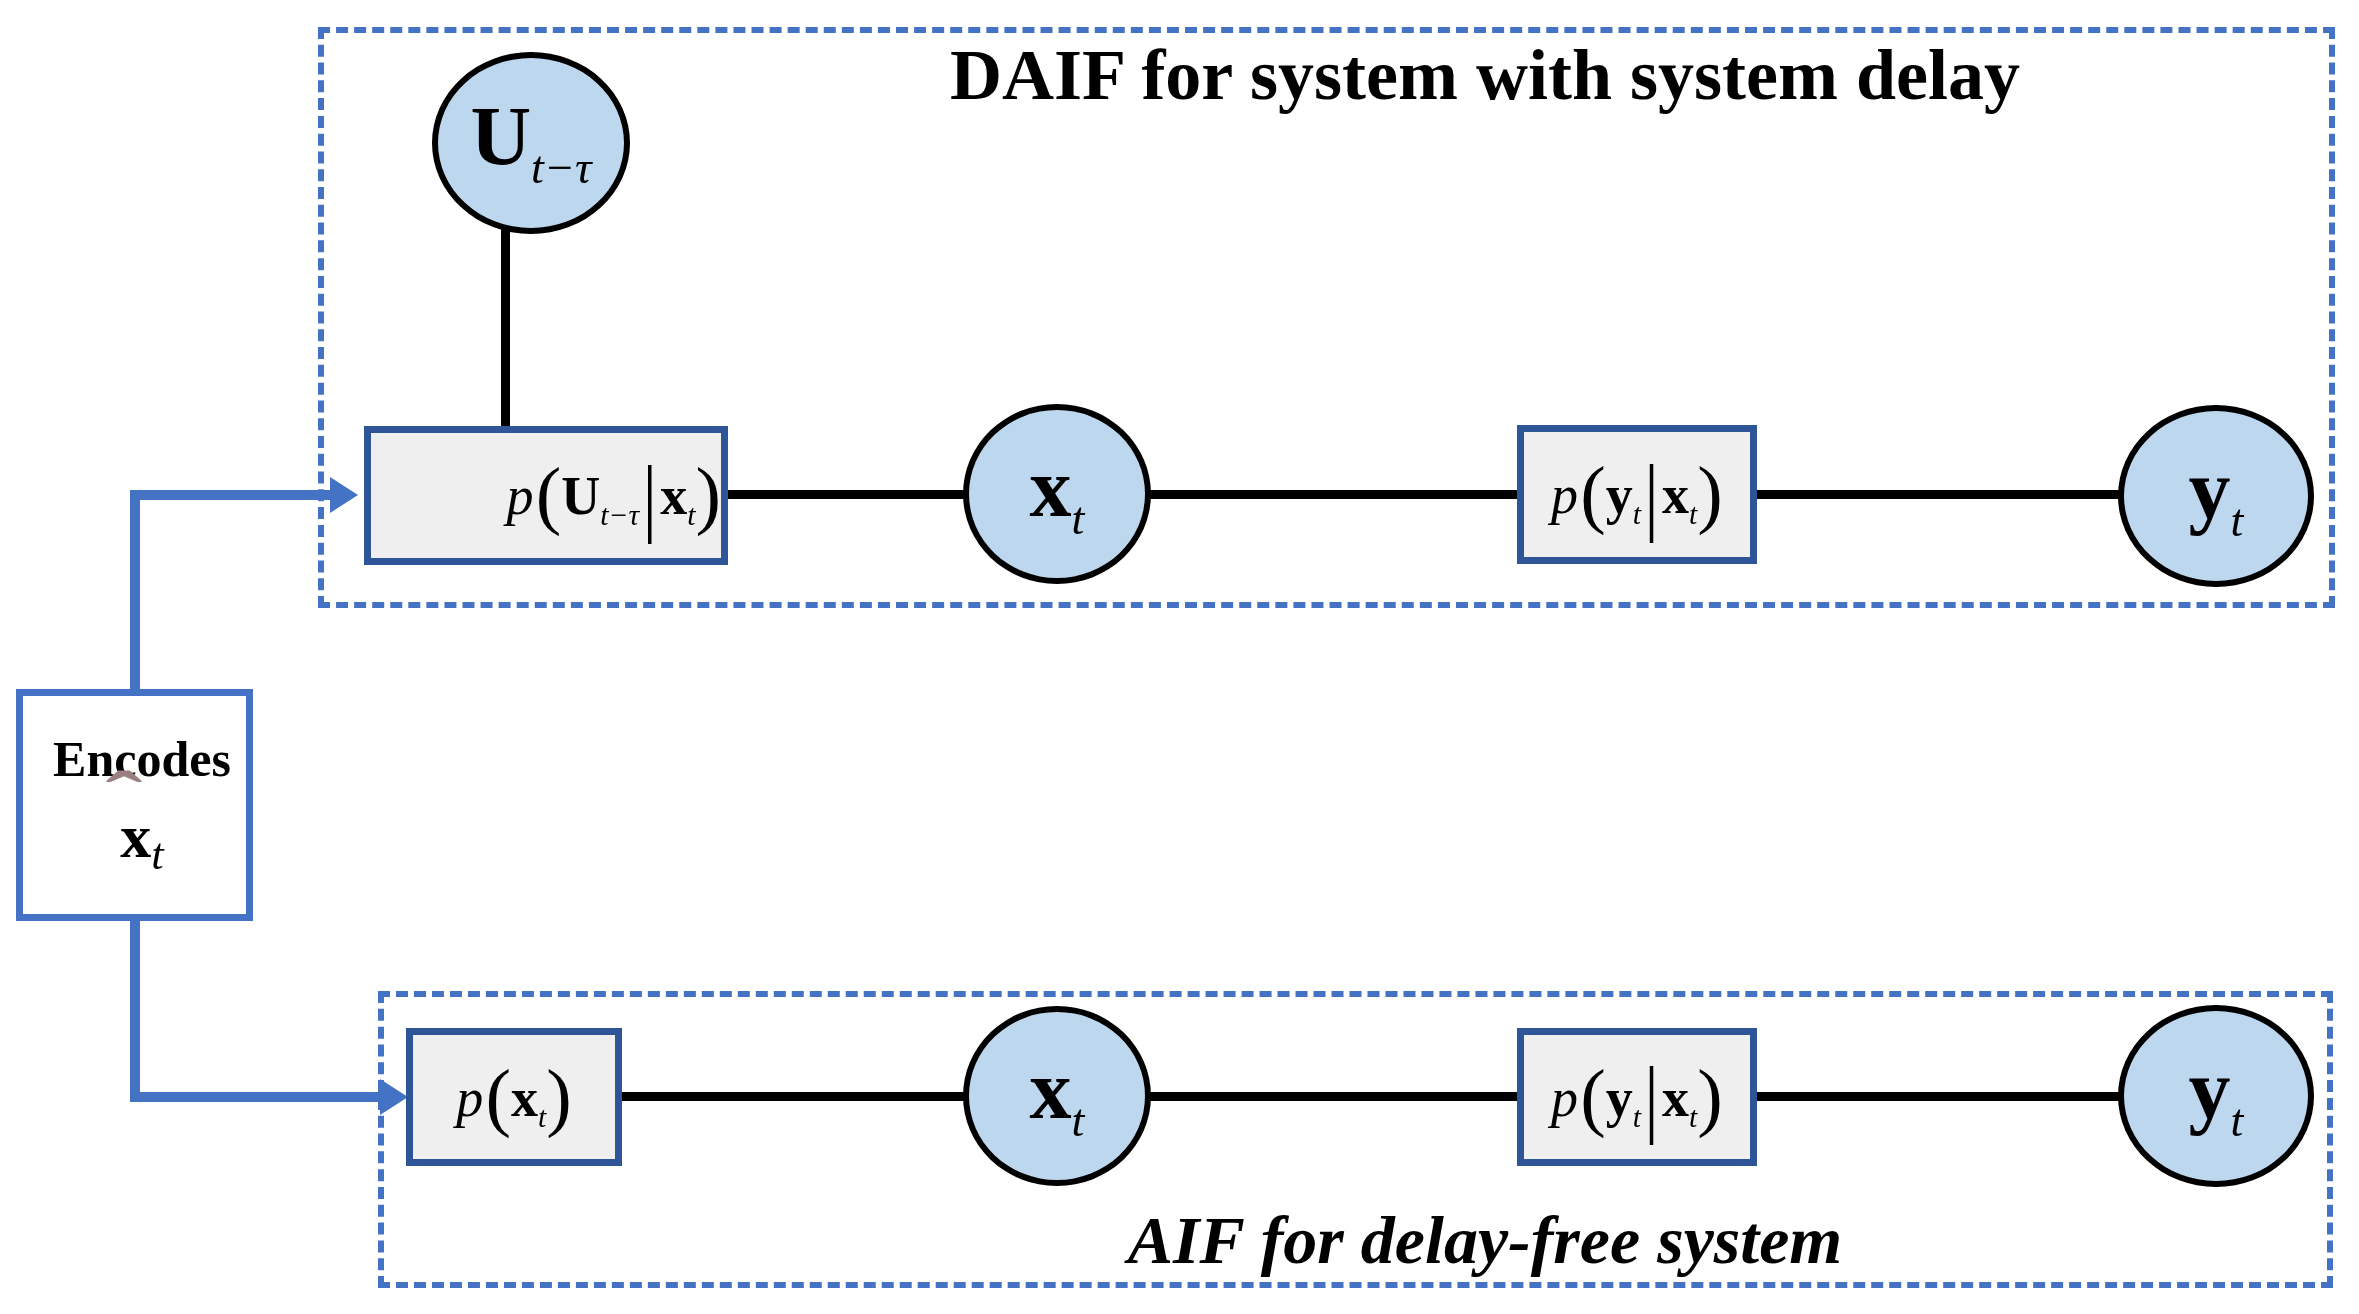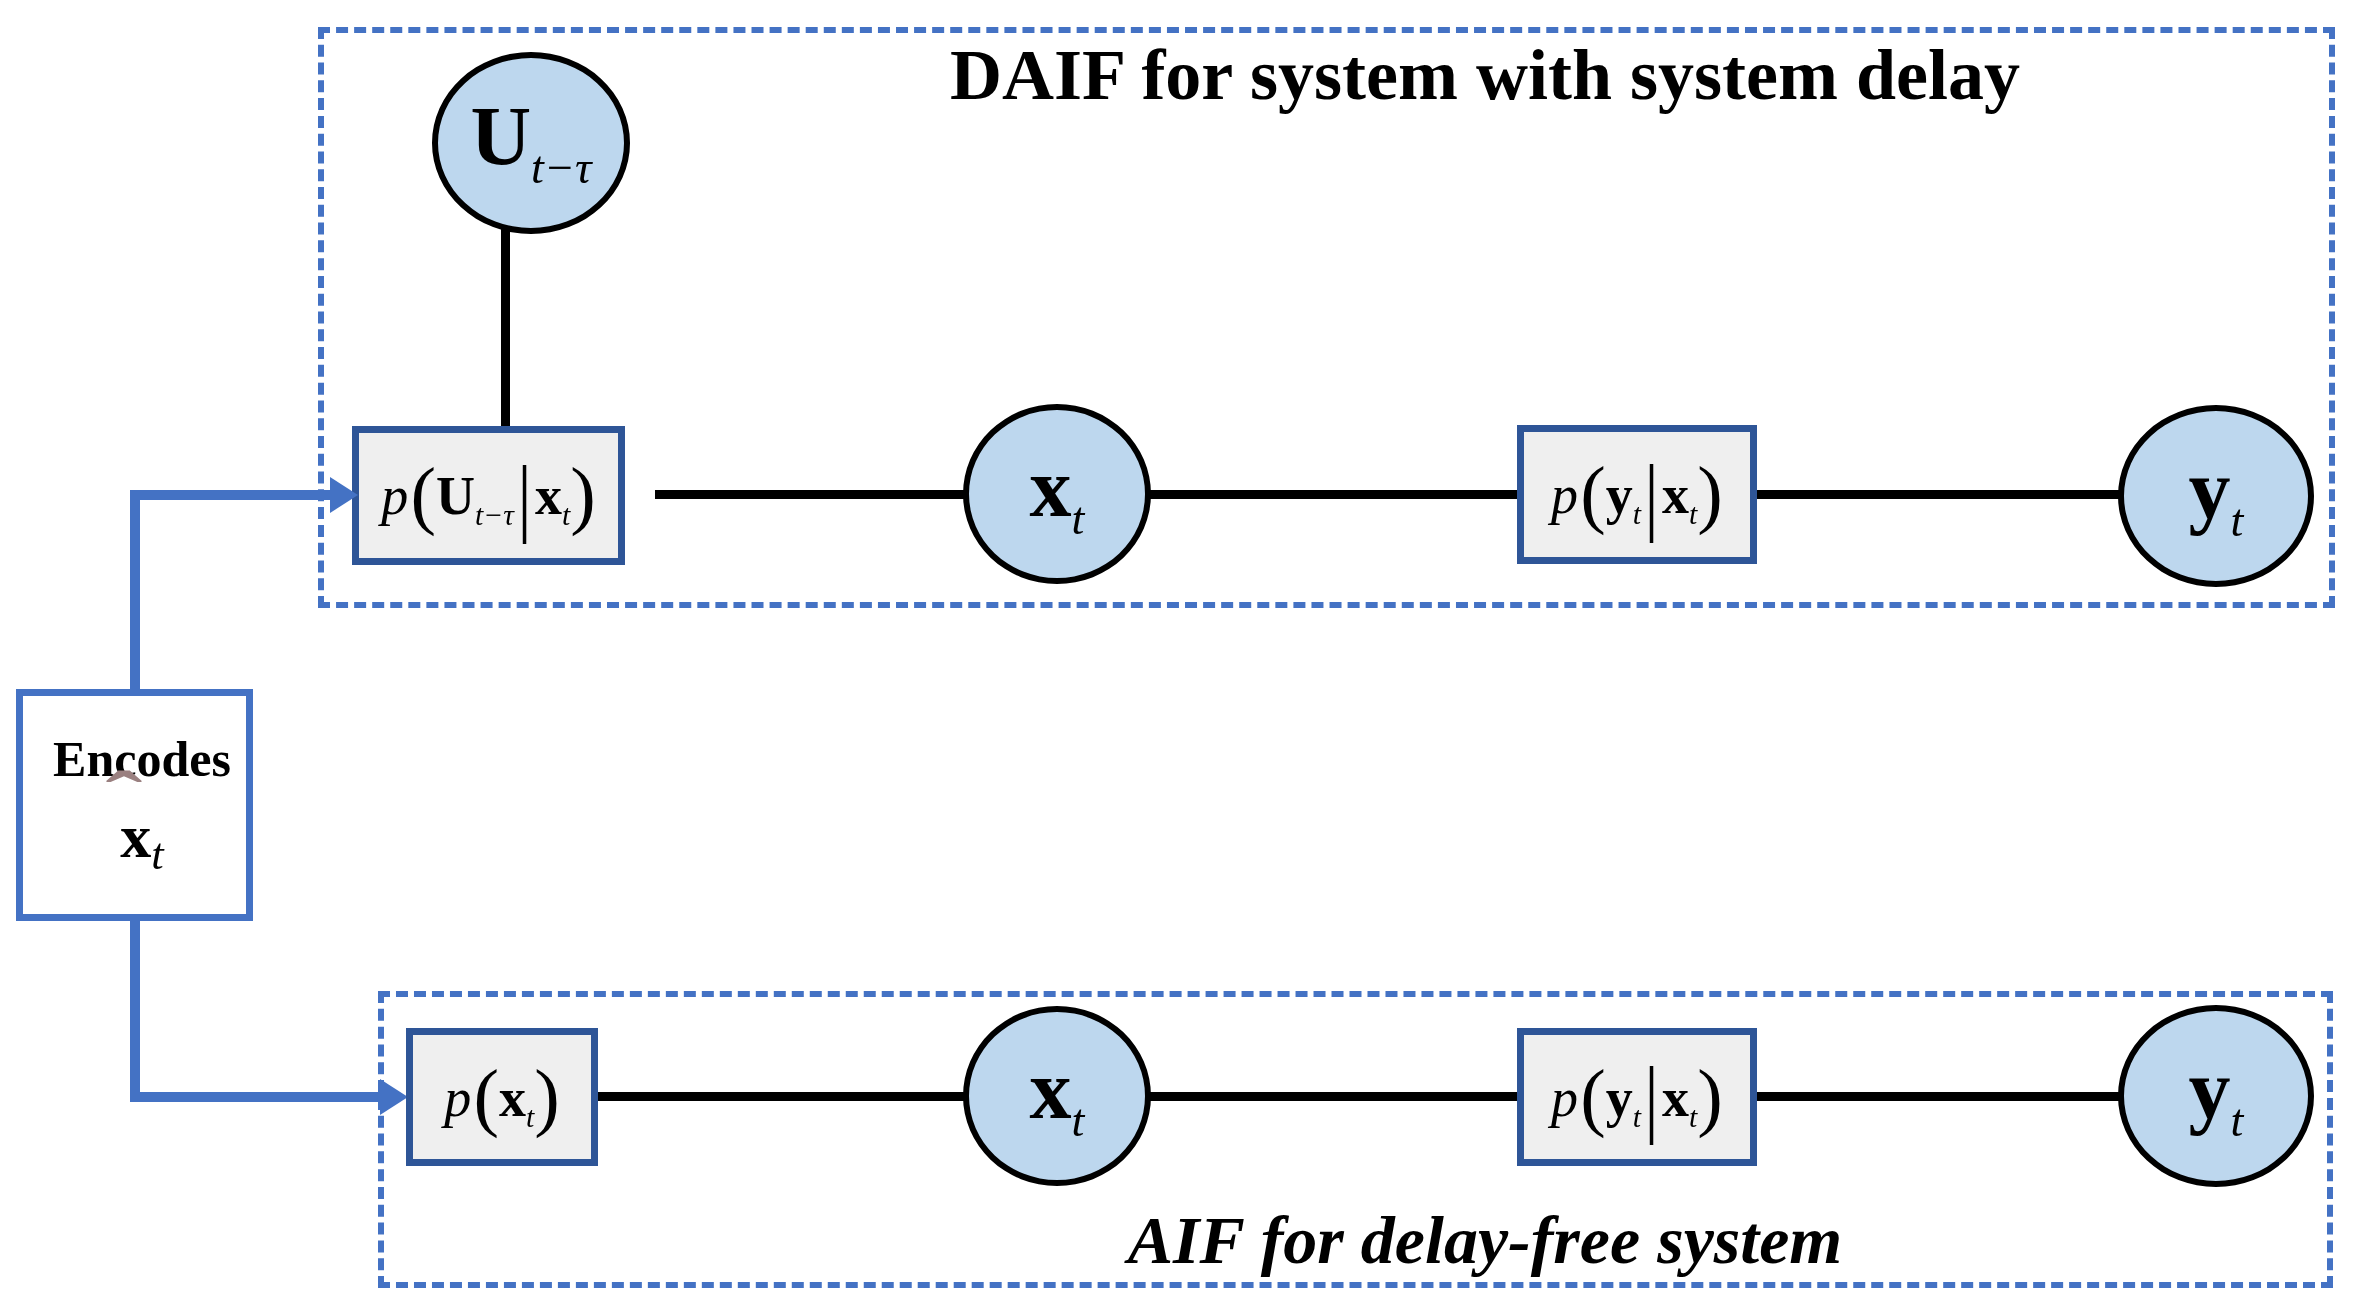--- a/index.html
+++ b/index.html
@@ -109,21 +109,21 @@
 <div class="abs hline" style="left:655px; top:490px; width:312px;"></div>
 
 <div class="abs hline" style="left:1148px; top:490px; width:372px;"></div>
 
 <div class="abs hline" style="left:1754px; top:490px; width:368px;"></div>
 
 <div class="abs circle" style="left:432px; top:52px; width:198px; height:182px;">
   <span class="mathline"><span class="var">U</span><span class="sub">t−τ</span></span>
 </div>
 
-<div class="abs factor" style="left:352px; top:426px; width:273px; height:139px;">
+<div class="abs factor" style="left:364px; top:426px; width:364px; height:139px;justify-content:flex-end;">
   <span class="mathline"><span class="pit">p</span><span class="paren">(</span><span class="var">U</span><span class="sub">t−τ</span><span class="bar">|</span><span class="var">x</span><span class="sub">t</span><span class="paren">)</span></span>
 </div>
 
 <div class="abs circle" style="left:963px; top:404px; width:188px; height:180px;">
   <span class="mathline"><span class="var">x</span><span class="sub">t</span></span>
 </div>
 
 <div class="abs factor" style="left:1517px; top:425px; width:240px; height:139px;">
   <span class="mathline"><span class="pit">p</span><span class="paren">(</span><span class="var">y</span><span class="sub">t</span><span class="bar">|</span><span class="var">x</span><span class="sub">t</span><span class="paren">)</span></span>
 </div>
@@ -146,21 +146,21 @@
 </div>
 
 <div class="abs panel" style="left:378px; top:991px; width:1955px; height:297px;"></div>
 
 <div class="abs title bottom" style="left:1035px; top:1200px; width:900px;">AIF for delay-free system</div>
 
 <div class="abs hline" style="left:595px; top:1092px; width:372px;"></div>
 <div class="abs hline" style="left:1148px; top:1092px; width:372px;"></div>
 <div class="abs hline" style="left:1754px; top:1092px; width:368px;"></div>
 
-<div class="abs factor" style="left:406px; top:1028px; width:192px; height:138px;">
+<div class="abs factor" style="left:406px; top:1028px; width:216px; height:138px;">
   <span class="mathline"><span class="pit">p</span><span class="paren">(</span><span class="var">x</span><span class="sub">t</span><span class="paren">)</span></span>
 </div>
 
 <div class="abs circle" style="left:963px; top:1006px; width:188px; height:180px;">
   <span class="mathline"><span class="var">x</span><span class="sub">t</span></span>
 </div>
 
 <div class="abs factor" style="left:1517px; top:1028px; width:240px; height:138px;">
   <span class="mathline"><span class="pit">p</span><span class="paren">(</span><span class="var">y</span><span class="sub">t</span><span class="bar">|</span><span class="var">x</span><span class="sub">t</span><span class="paren">)</span></span>
 </div>

